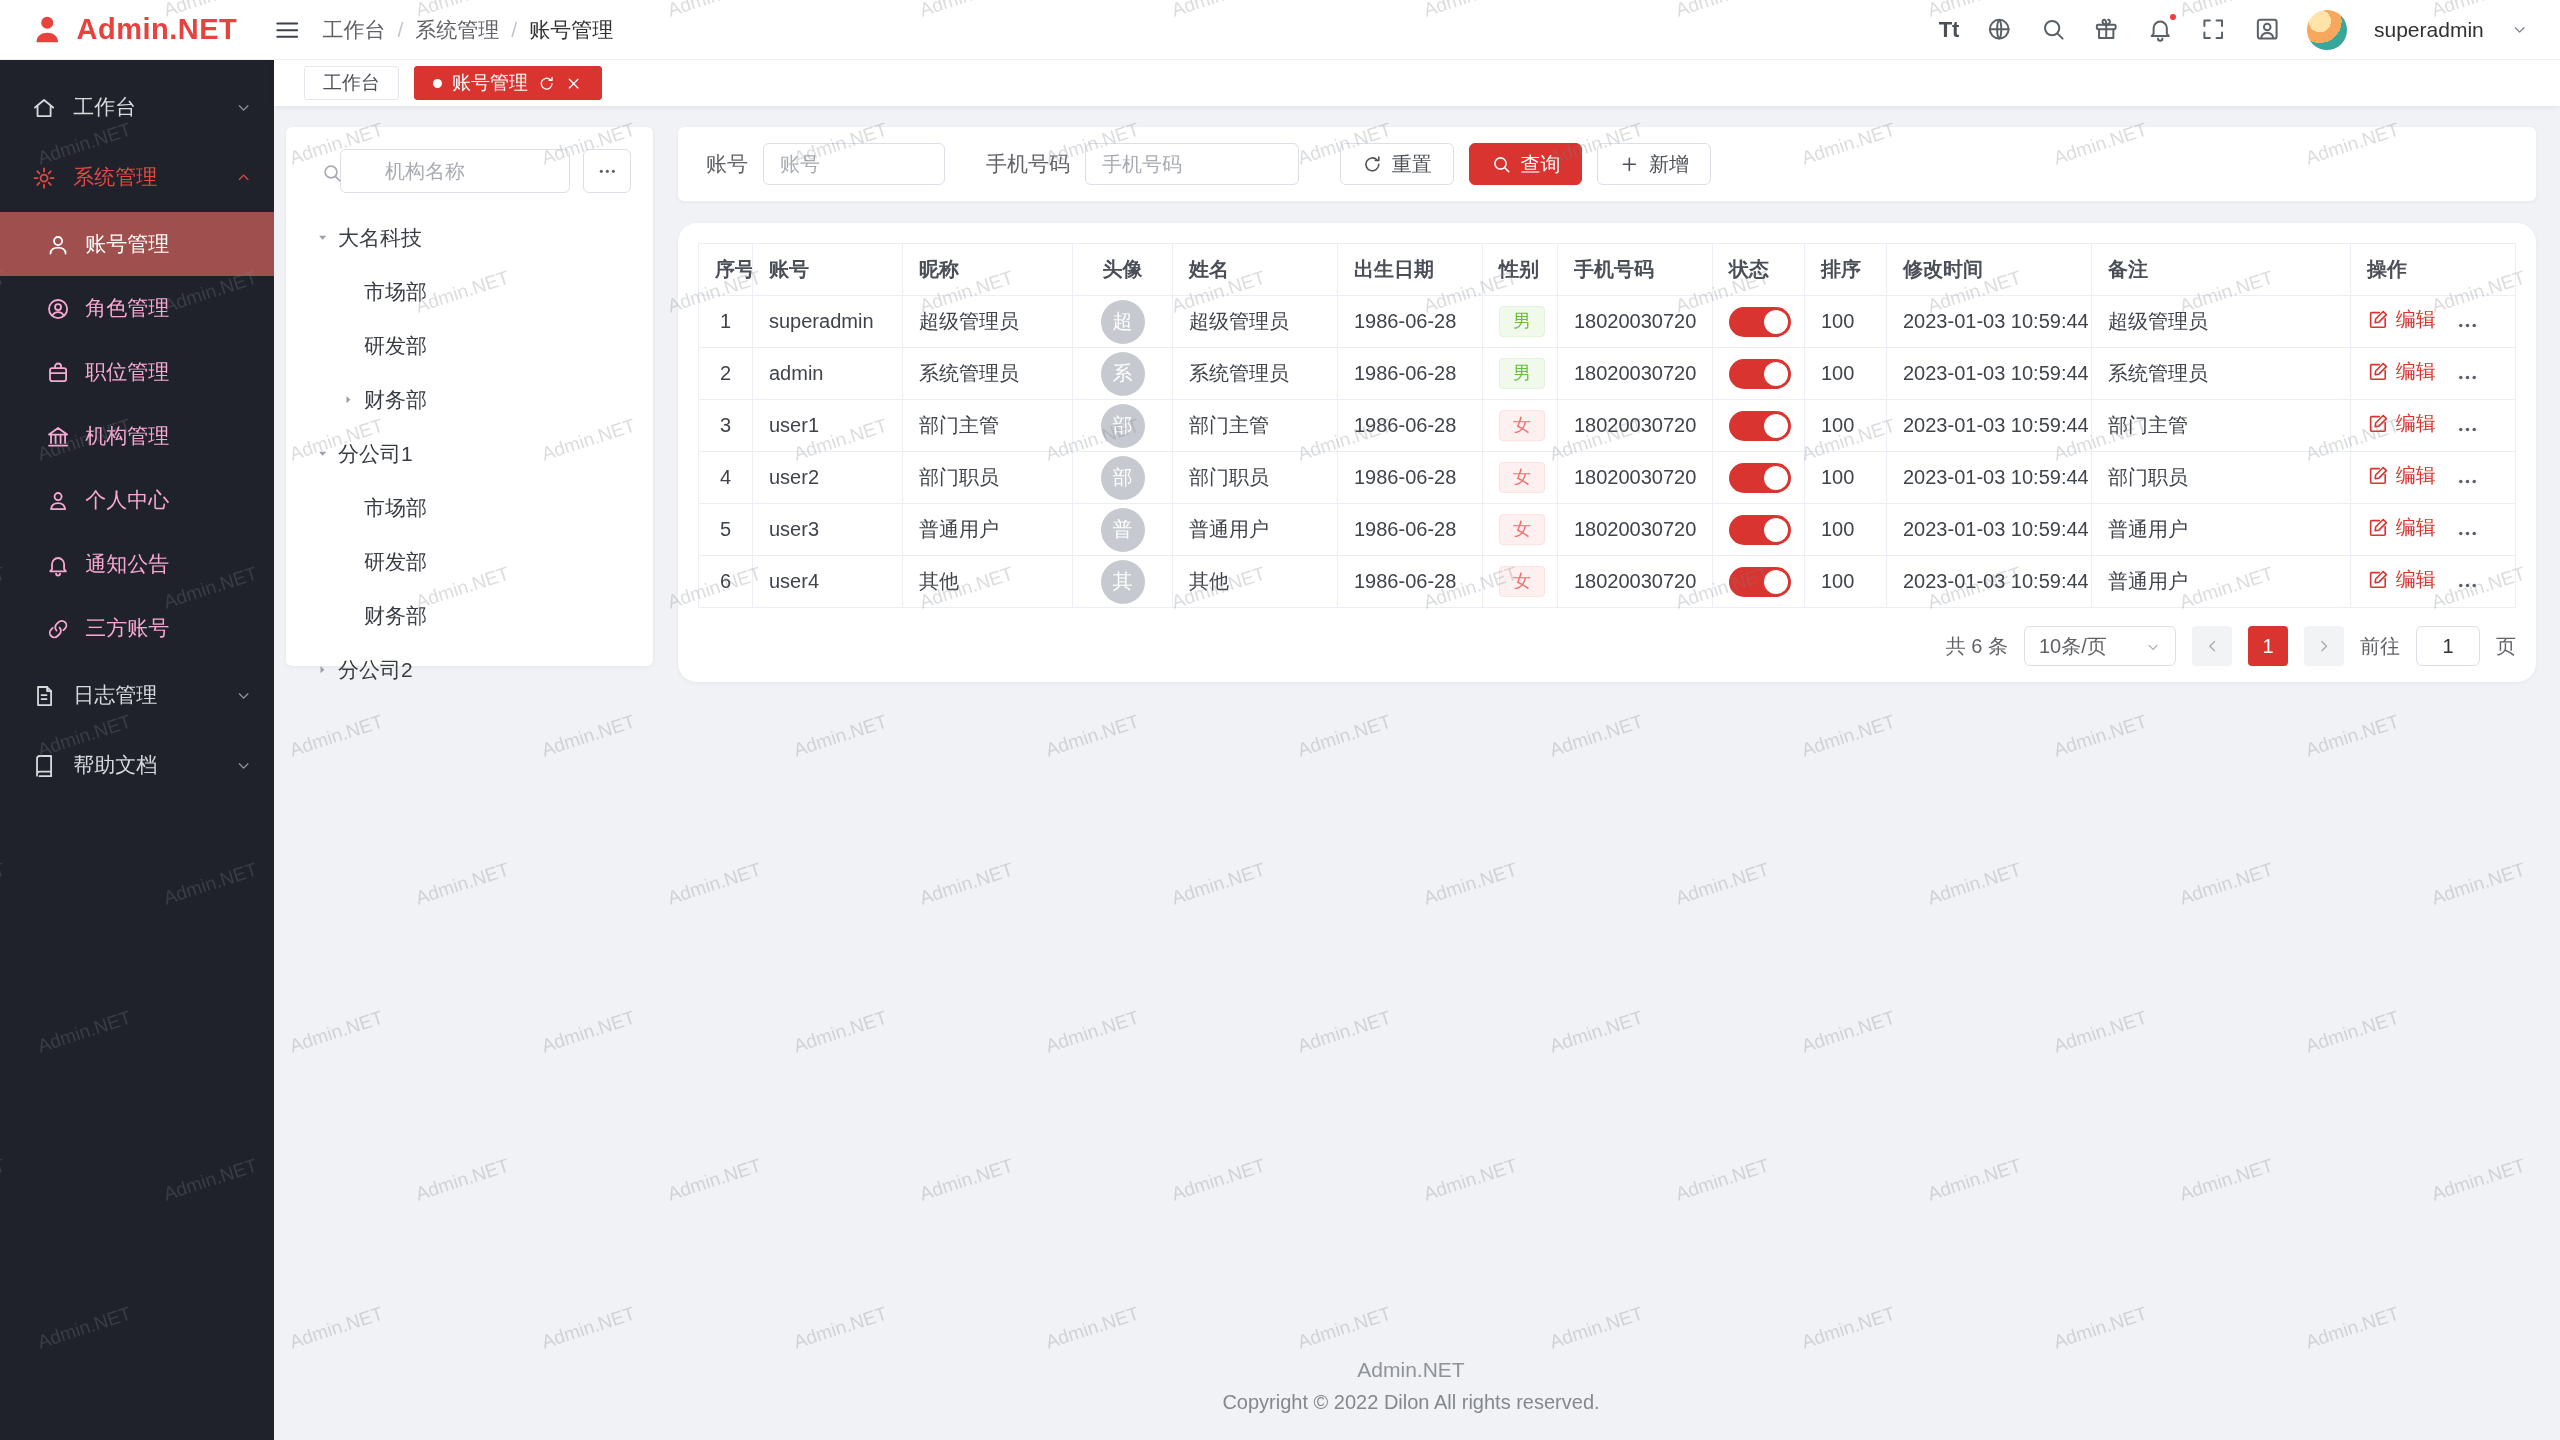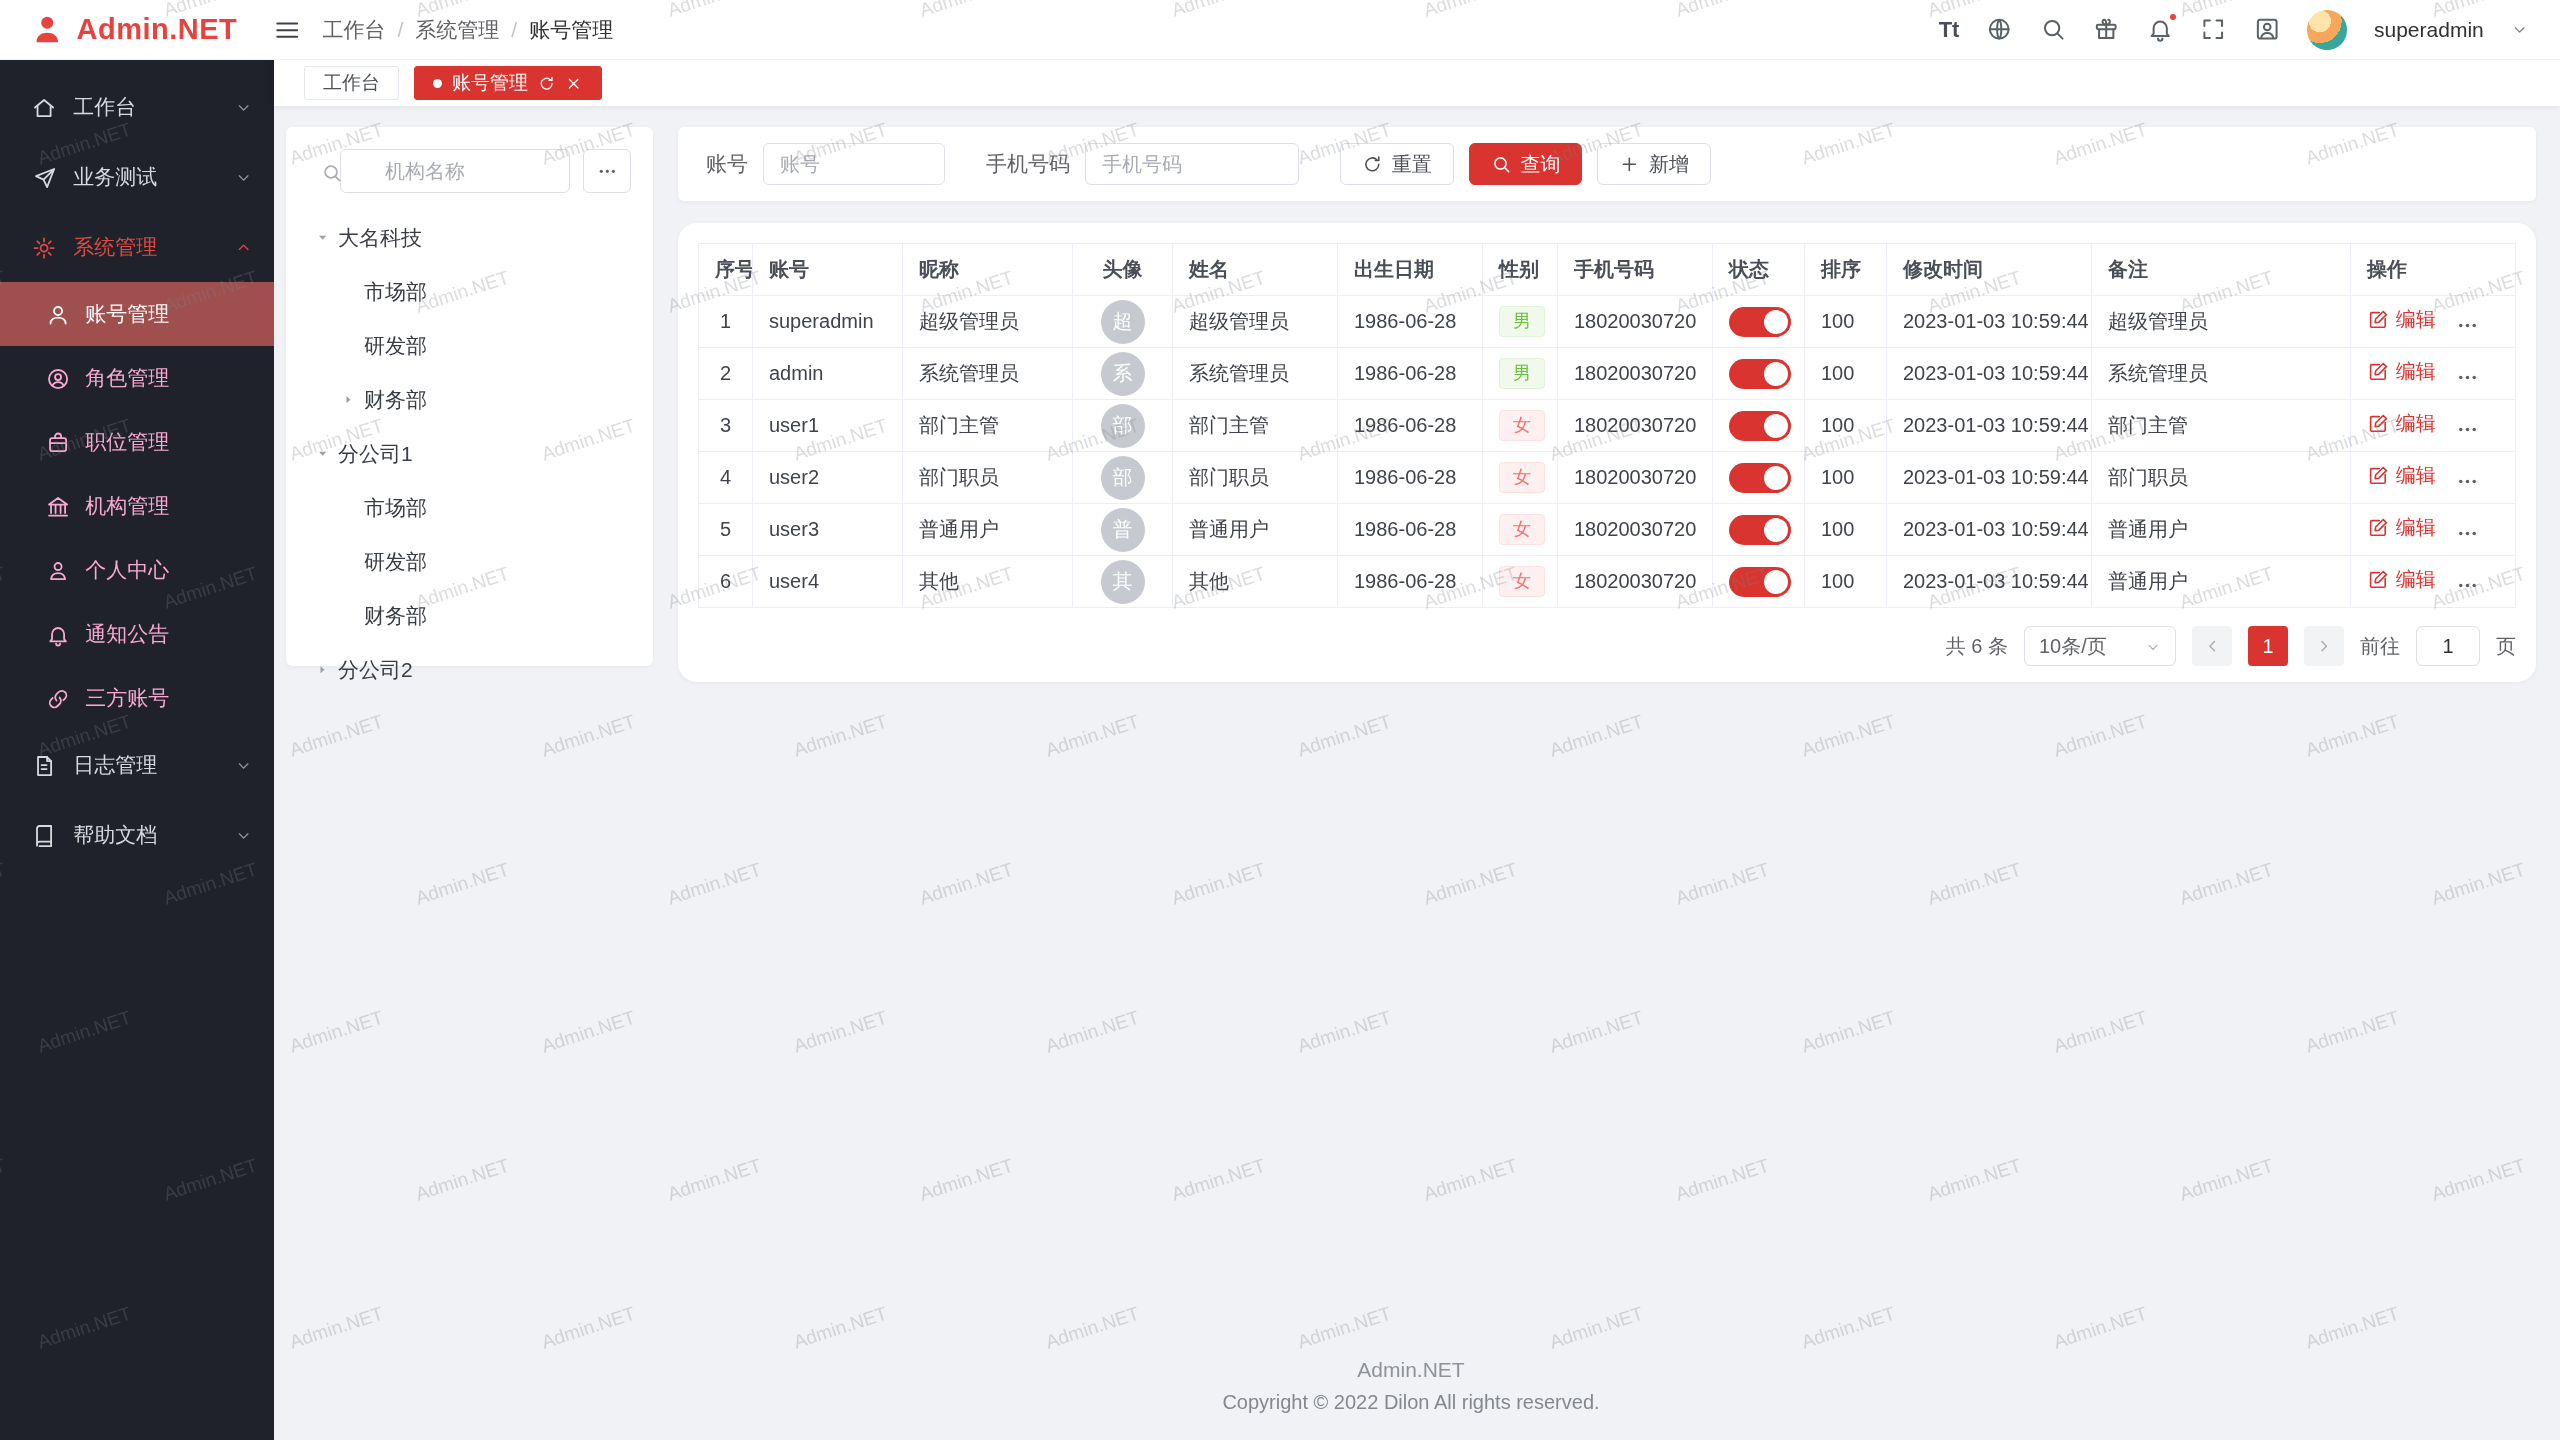--- a/index.html
+++ b/index.html
@@ -313,29 +313,20 @@
       <div class="menu-item">
         <span><svg class="ico" viewBox="0 0 24 24" fill="none" stroke="currentColor" stroke-width="1.8" stroke-linecap="round" stroke-linejoin="round" aria-hidden="true">
             <path d="M3 11.5 12 4l9 7.5"></path>
             <path d="M5.5 10v10h13V10"></path>
           </svg></span>
         <span>工作台</span>
         <span class="chev"><svg class="ico" viewBox="0 0 24 24" fill="none" stroke="currentColor" stroke-width="1.8" stroke-linecap="round" stroke-linejoin="round" aria-hidden="true">
             <path d="M6 9.5l6 6 6-6"></path>
           </svg></span>
       </div>
-      <div class="menu-item">
-        <span><svg class="ico" viewBox="0 0 24 24" fill="none" stroke="currentColor" stroke-width="1.8" stroke-linecap="round" stroke-linejoin="round" aria-hidden="true">
-            <path d="M22 3 11.5 13.5M22 3l-7 18-3.5-7.5L4 10z"></path>
-          </svg></span>
-        <span>业务测试</span>
-        <span class="chev"><svg class="ico" viewBox="0 0 24 24" fill="none" stroke="currentColor" stroke-width="1.8" stroke-linecap="round" stroke-linejoin="round" aria-hidden="true">
-            <path d="M6 9.5l6 6 6-6"></path>
-          </svg></span>
-      </div>
       <div class="menu-item parent-active">
         <span><svg class="ico" viewBox="0 0 24 24" fill="none" stroke="currentColor" stroke-width="1.8" stroke-linecap="round" stroke-linejoin="round" aria-hidden="true">
             <circle cx="12" cy="12" r="3.5"></circle>
             <path d="M12 2.5v3M12 18.5v3M2.5 12h3M18.5 12h3M5.3 5.3l2.1 2.1M16.6 16.6l2.1 2.1M18.7 5.3l-2.1 2.1M7.4 16.6l-2.1 2.1"></path>
           </svg></span>
         <span>系统管理</span>
         <span class="chev"><svg class="ico" viewBox="0 0 24 24" fill="none" stroke="currentColor" stroke-width="1.8" stroke-linecap="round" stroke-linejoin="round" aria-hidden="true">
             <path d="M6 14.5l6-6 6 6"></path>
           </svg></span>
       </div>

